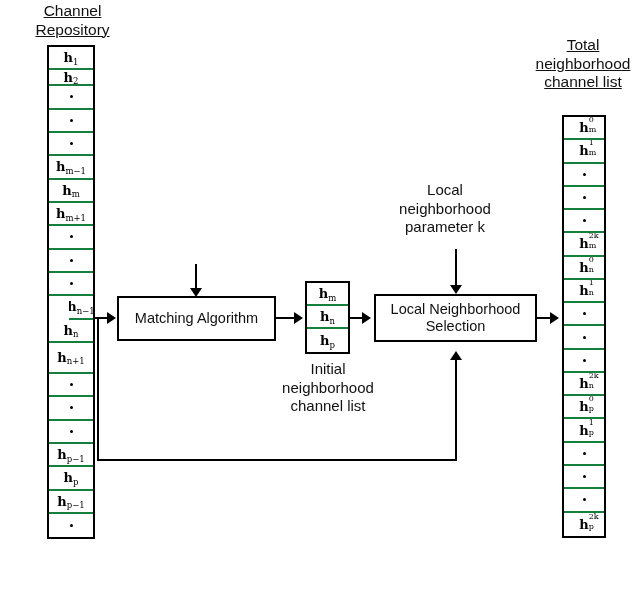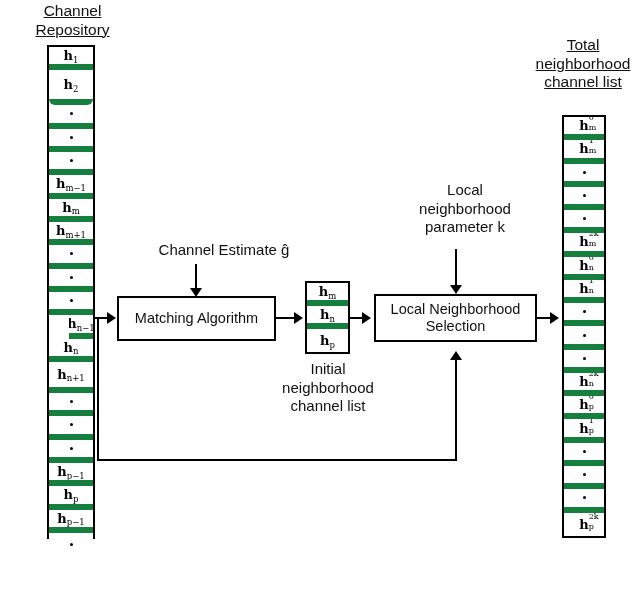--- a/index.html
+++ b/index.html
@@ -21,21 +21,21 @@
   }
   .lbl{
     font-size:15px;line-height:18.5px;text-align:center;color:#111;
     white-space:pre-line;
   }
 
   
   .vlist{border:2px solid #000;box-sizing:border-box;background:#fff;}
   .vcell{
     box-sizing:border-box;
-    border-bottom:6px solid #15803d;
+    border-bottom:2px solid #15803d;
     display:flex;align-items:center;justify-content:center;
     background:#fff;
     font-size:12.5px;
     overflow:hidden;
   }
   .vcell:last-child{border-bottom:none;}
   .vcell .dot{
     display:block;width:3px;height:3px;background:#000;border-radius:50%;
   }
 
@@ -85,21 +85,21 @@
 
 <div class="stage">
 
   <div class="abs hdr" style="left:10px;top:2px;width:125px;">Channel
 Repository</div>
 
   <div class="abs vlist" id="repo-list" style="left:47px;top:45px;width:48px;height:494px;">
       <div class="vcell" style="height: 23.3333px;">
         <span class="mv">h<sub>1</sub></span>
       </div>
-      <div class="vcell" style="height: 35px; border-radius: 6px;">
+      <div class="vcell" style="height: 16px;">
         <span class="mv">h<sub>2</sub></span>
       </div>
       <div class="vcell" style="height: 23.3333px;">
         <span class="dot"></span>
       </div>
       <div class="vcell" style="height: 23.3333px;">
         <span class="dot"></span>
       </div>
       <div class="vcell" style="height: 23.3333px;">
         <span class="dot"></span>
@@ -208,21 +208,20 @@
         <span class="dot"></span>
       </div>
       <div class="vcell" style="height: 23.2778px;">
         <span class="dot"></span>
       </div>
       <div class="vcell" style="height: 23.2778px;">
         <span class="mvstack">h<span class="sp">2k</span><span class="sb">p</span></span>
       </div>
     </div>
 
-  <div class="abs lbl" style="left:124px;top:241px;width:200px;">Channel Estimate ĝ</div>
   <div class="abs vline" style="left:195px;top:264px;height:26px;"></div>
   <div class="abs arrow-d" style="left:190px;top:288px;"></div>
 
   <div class="abs pbox" style="left:117px;top:296px;width:159px;height:45px;">Matching Algorithm</div>
 
   <div class="abs hline" style="left:95px;top:317px;width:18px;"></div>
   <div class="abs arrow-r" style="left:107px;top:312px;"></div>
 
   <div class="abs hline" style="left:276px;top:317px;width:22px;"></div>
   <div class="abs arrow-r" style="left:294px;top:312px;"></div>
@@ -239,21 +238,21 @@
       </div>
     </div>
 
   <div class="abs lbl" style="left:262px;top:360px;width:132px;">Initial
 neighborhood
 channel list</div>
 
   <div class="abs hline" style="left:350px;top:317px;width:18px;"></div>
   <div class="abs arrow-r" style="left:362px;top:312px;"></div>
 
-  <div class="abs lbl" style="left:392px;top:181px;width:146px;">Local
+  <div class="abs lbl" style="left:372px;top:181px;width:146px;">Local
 neighborhood
 parameter k</div>
   <div class="abs vline" style="left:455px;top:249px;height:38px;"></div>
   <div class="abs arrow-d" style="left:450px;top:285px;"></div>
 
   <div class="abs pbox" style="left:374px;top:294px;width:163px;height:48px;">Local Neighborhood
 Selection</div>
 
   <div class="abs hline" style="left:537px;top:317px;width:17px;"></div>
   <div class="abs arrow-r" style="left:550px;top:312px;"></div>

